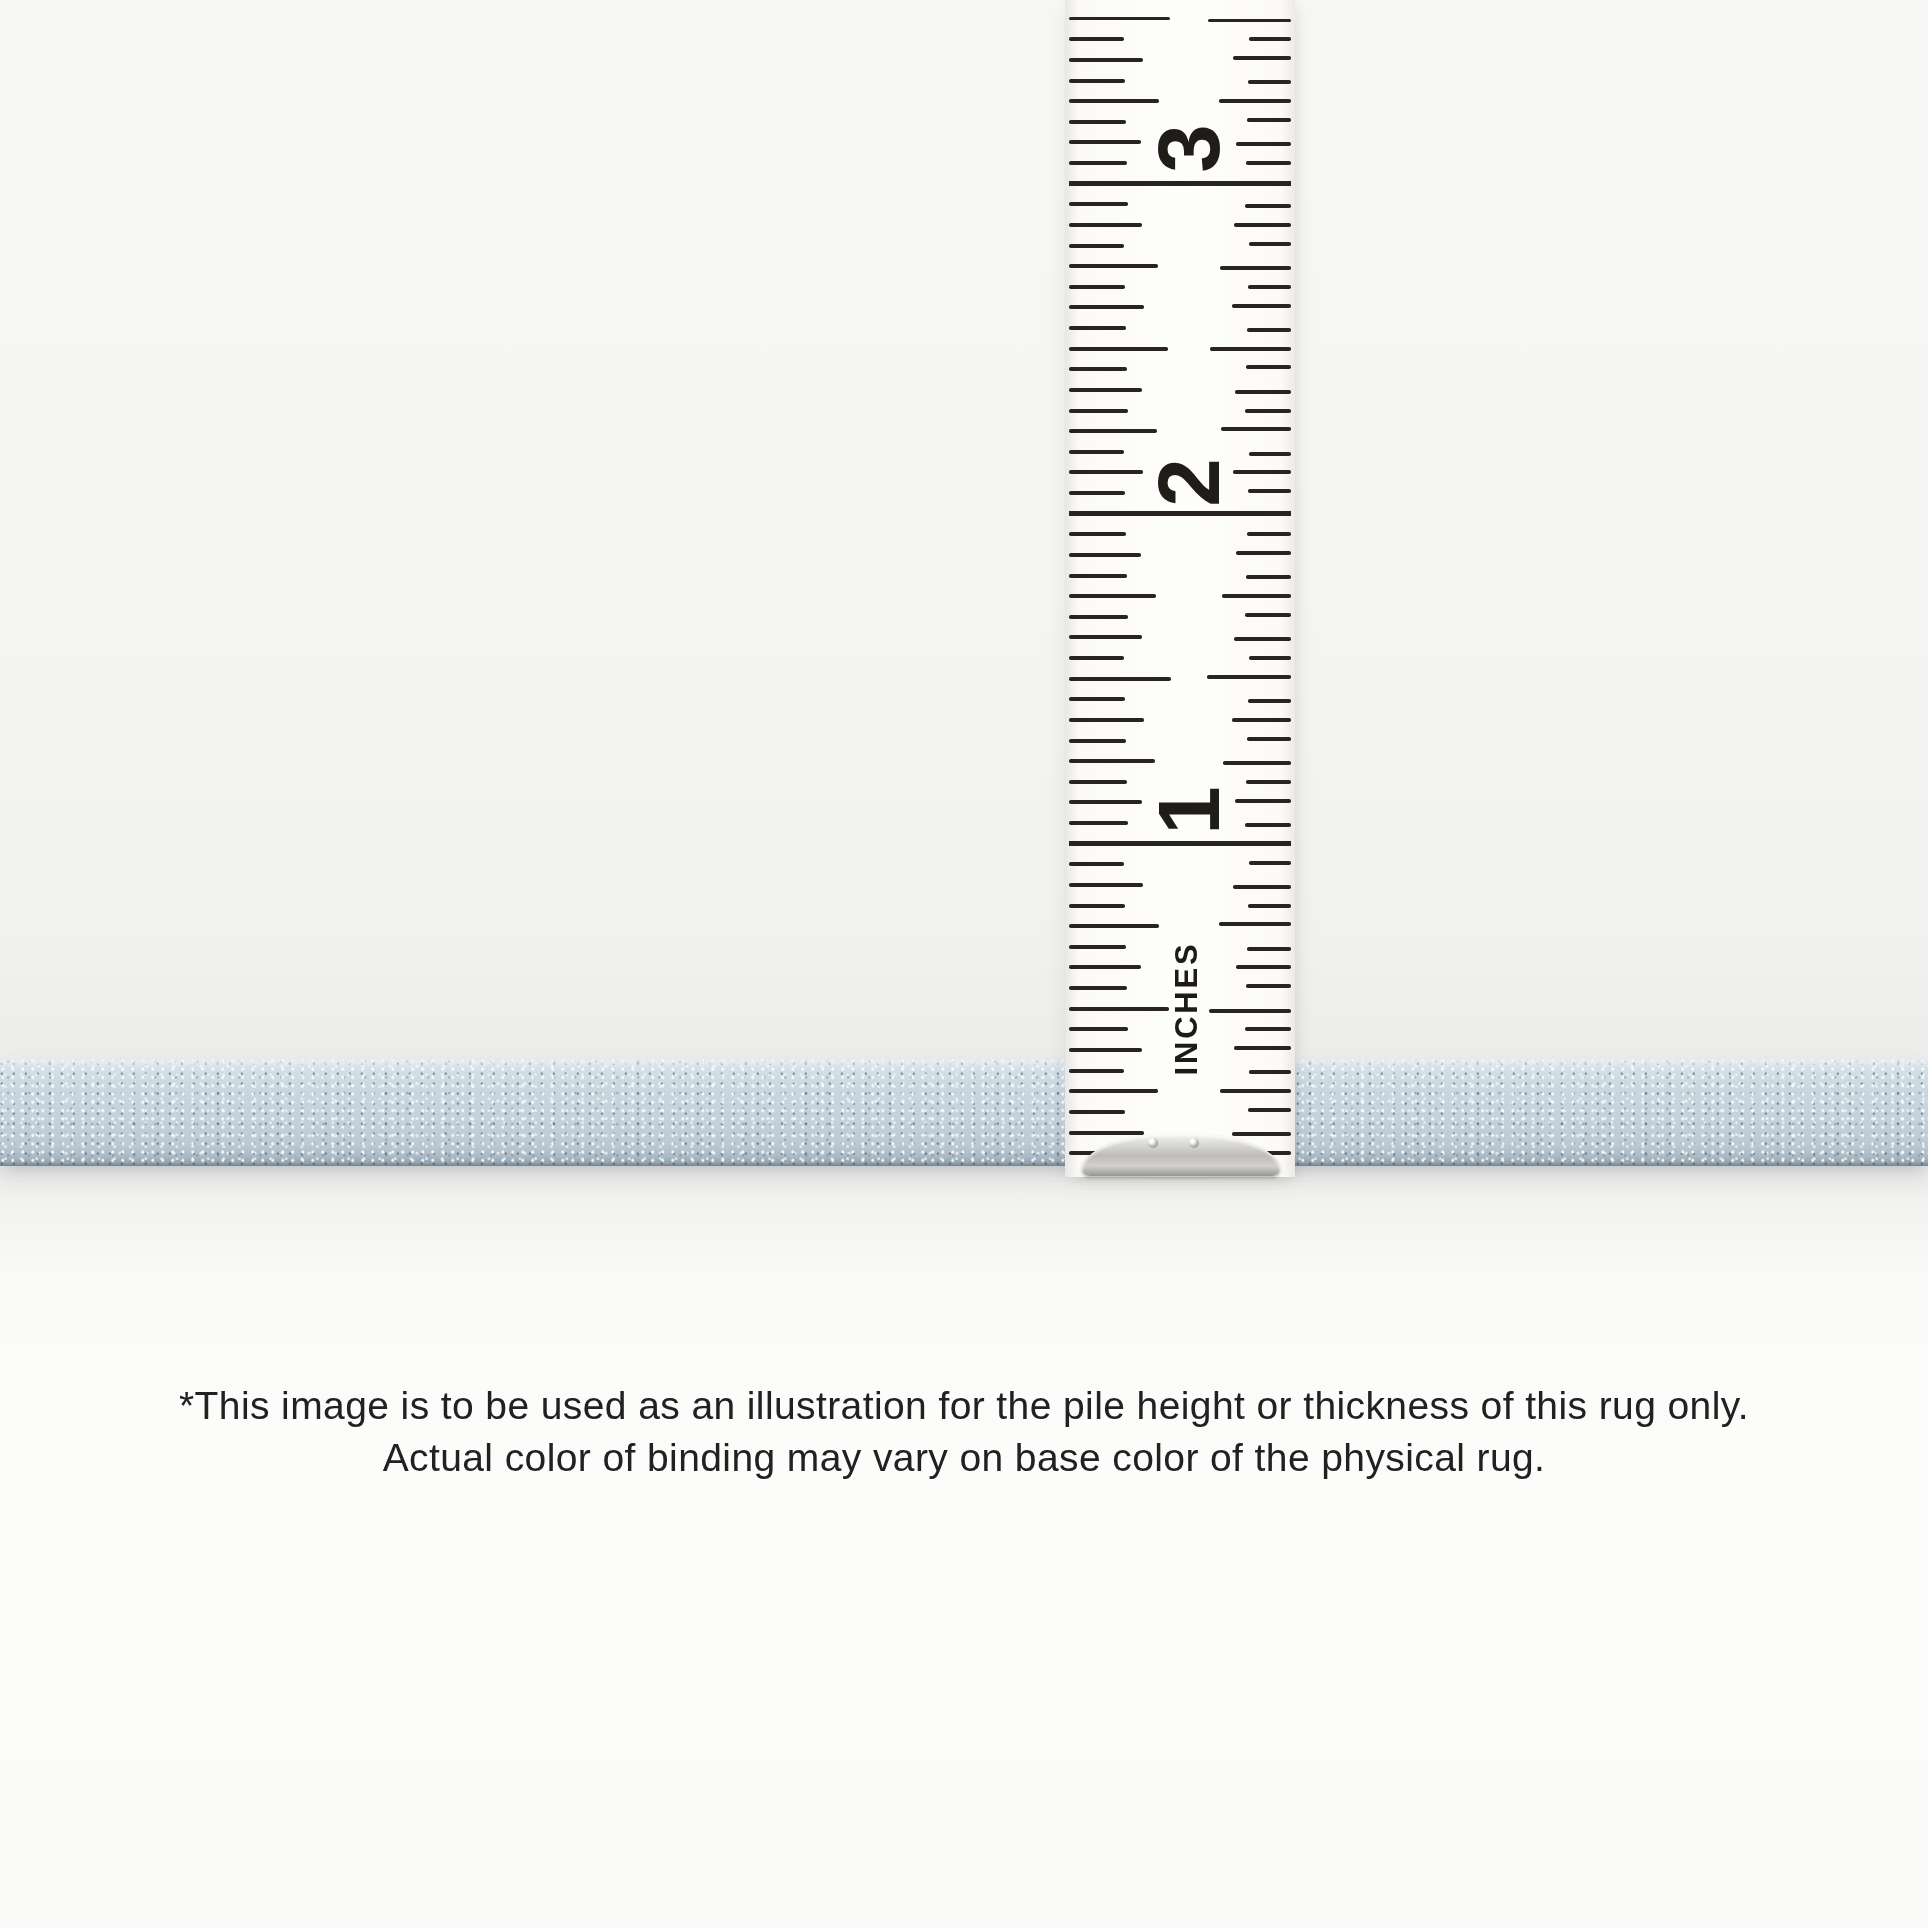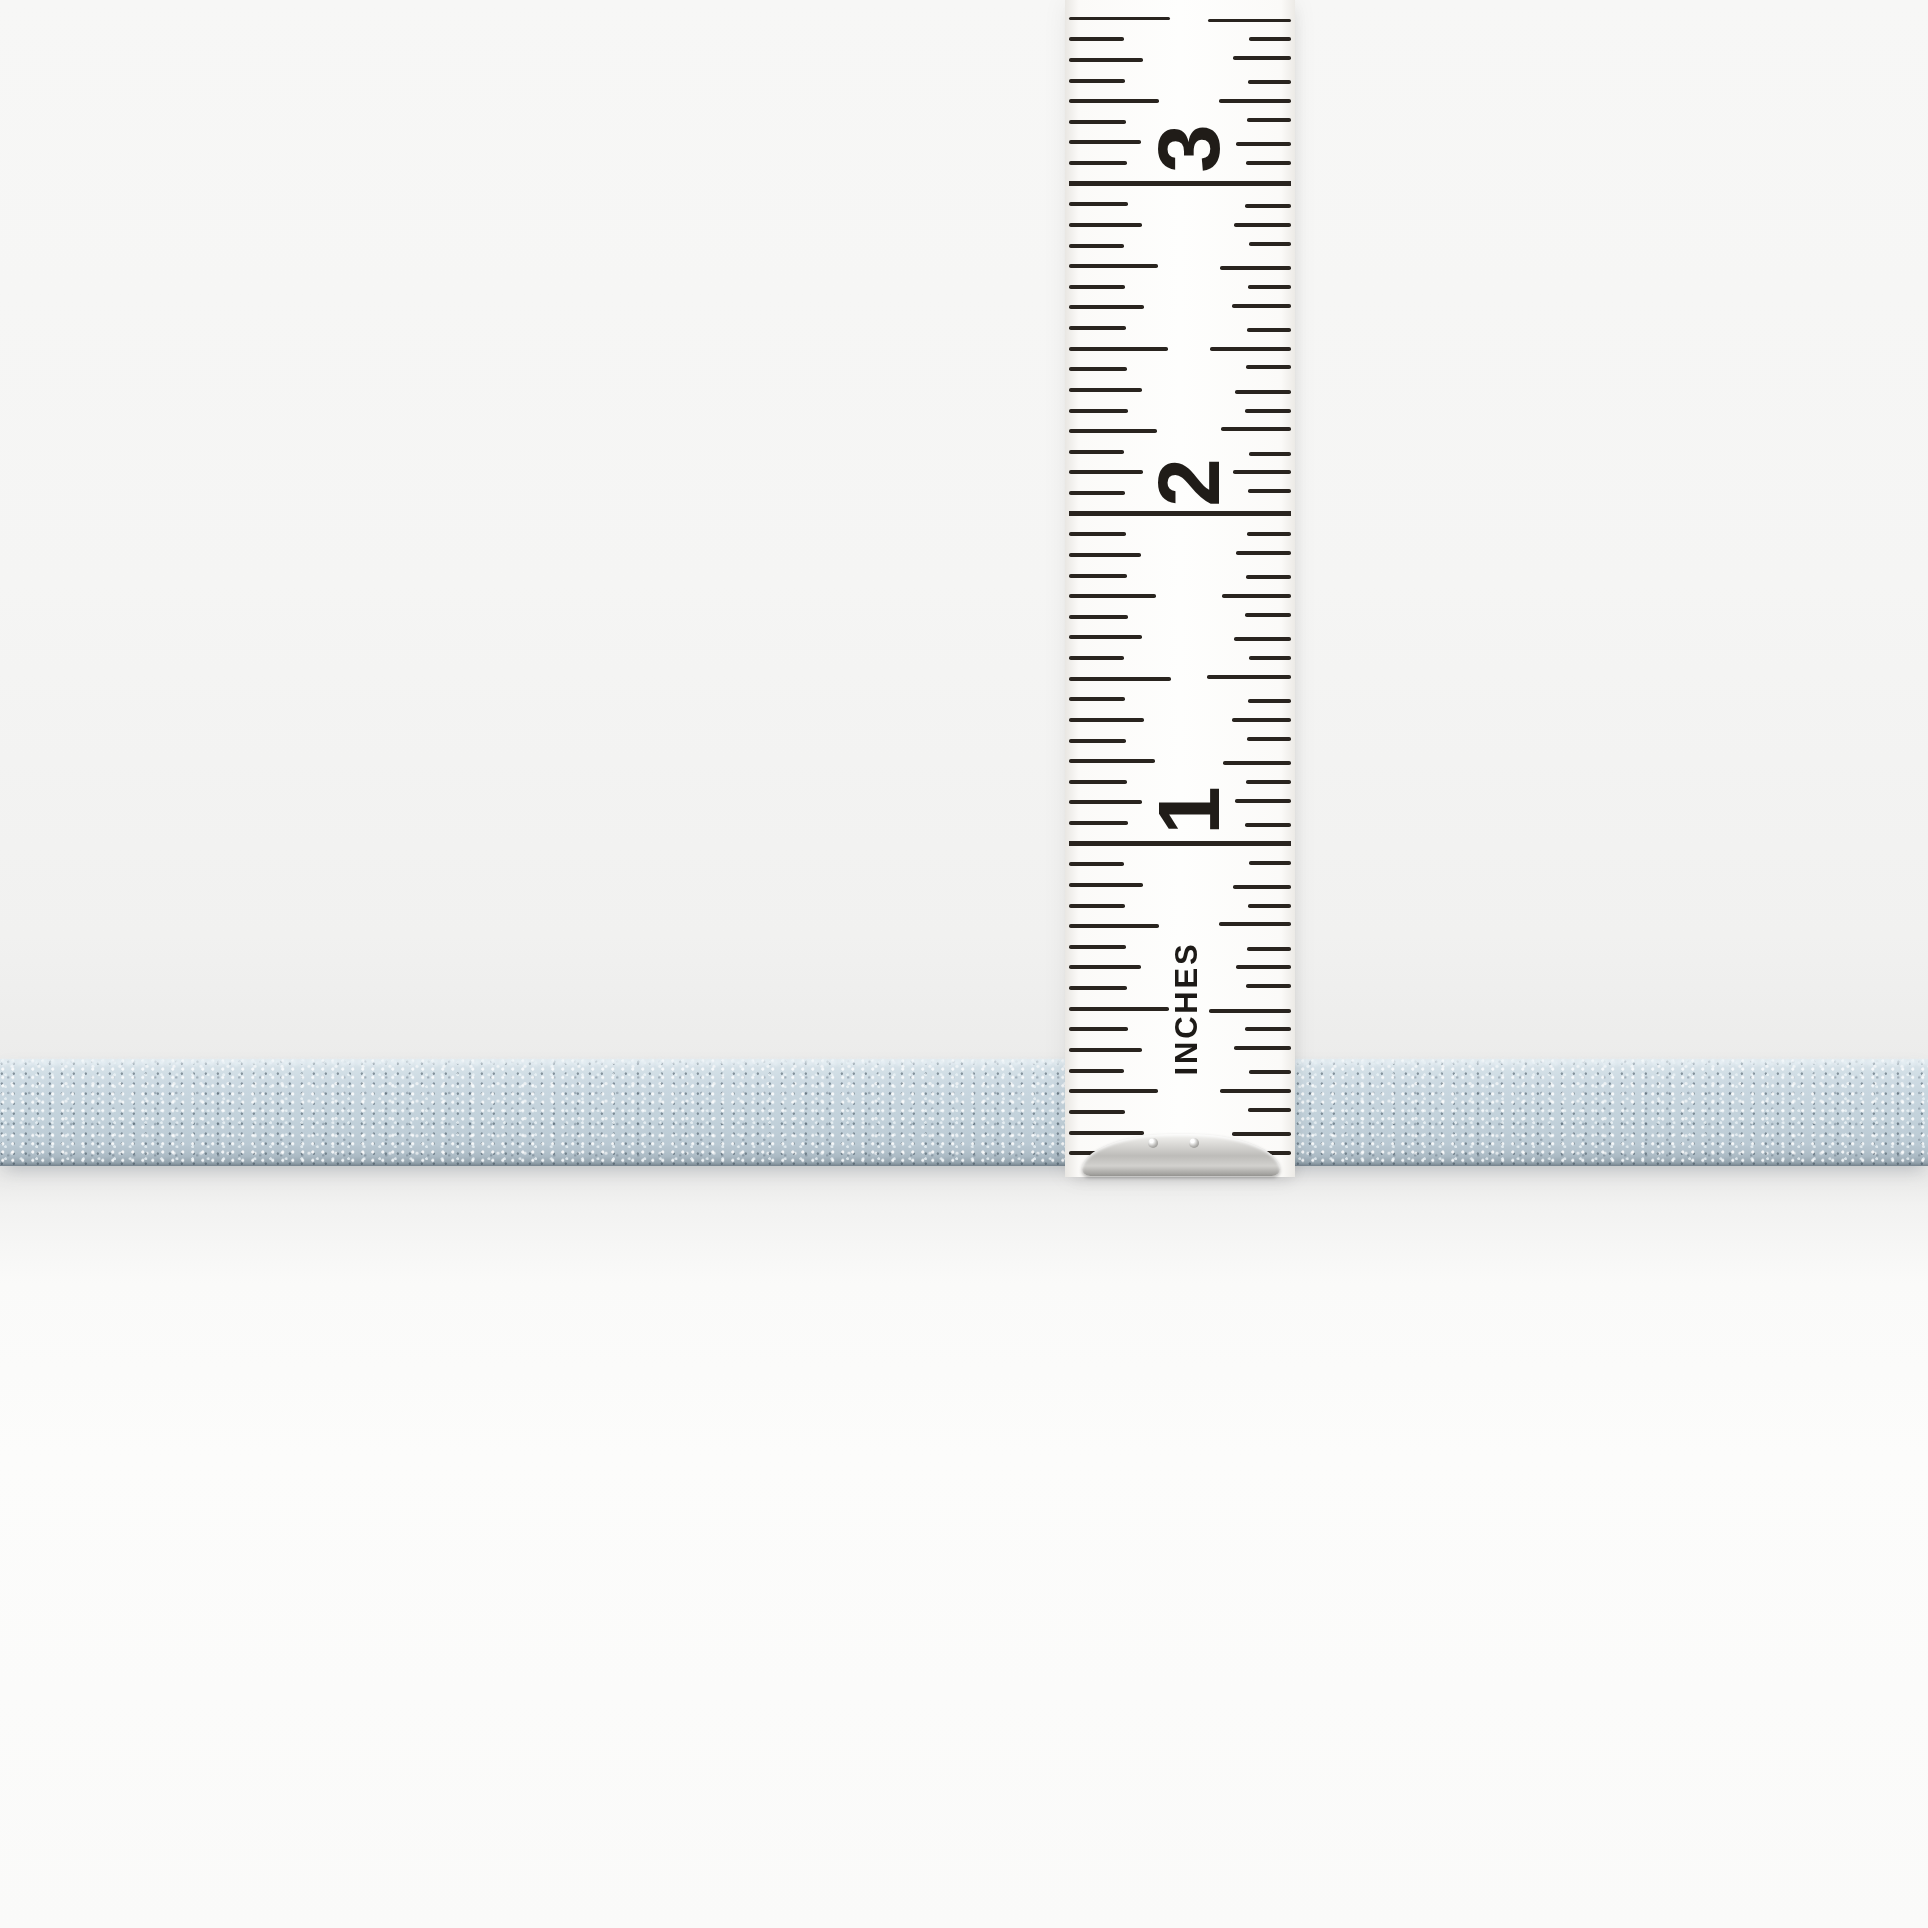--- a/index.html
+++ b/index.html
@@ -218,15 +218,19 @@
     <div class="num num3">3</div>
     <div class="num num2">2</div>
     <div class="num num1">1</div>
     <div class="unit">INCHES</div>
     <div class="cap">
       <span class="rivet r1"></span>
       <span class="rivet r2"></span>
     </div>
   </div>
 
+  <div class="disclaimer">
+    <div>*This image is to be used as an illustration for the pile height or thickness of this rug only.</div>
+    <div>Actual color of binding may vary on base color of the physical rug.</div>
+  </div>
 
 </div>
 
 
 </body></html>

